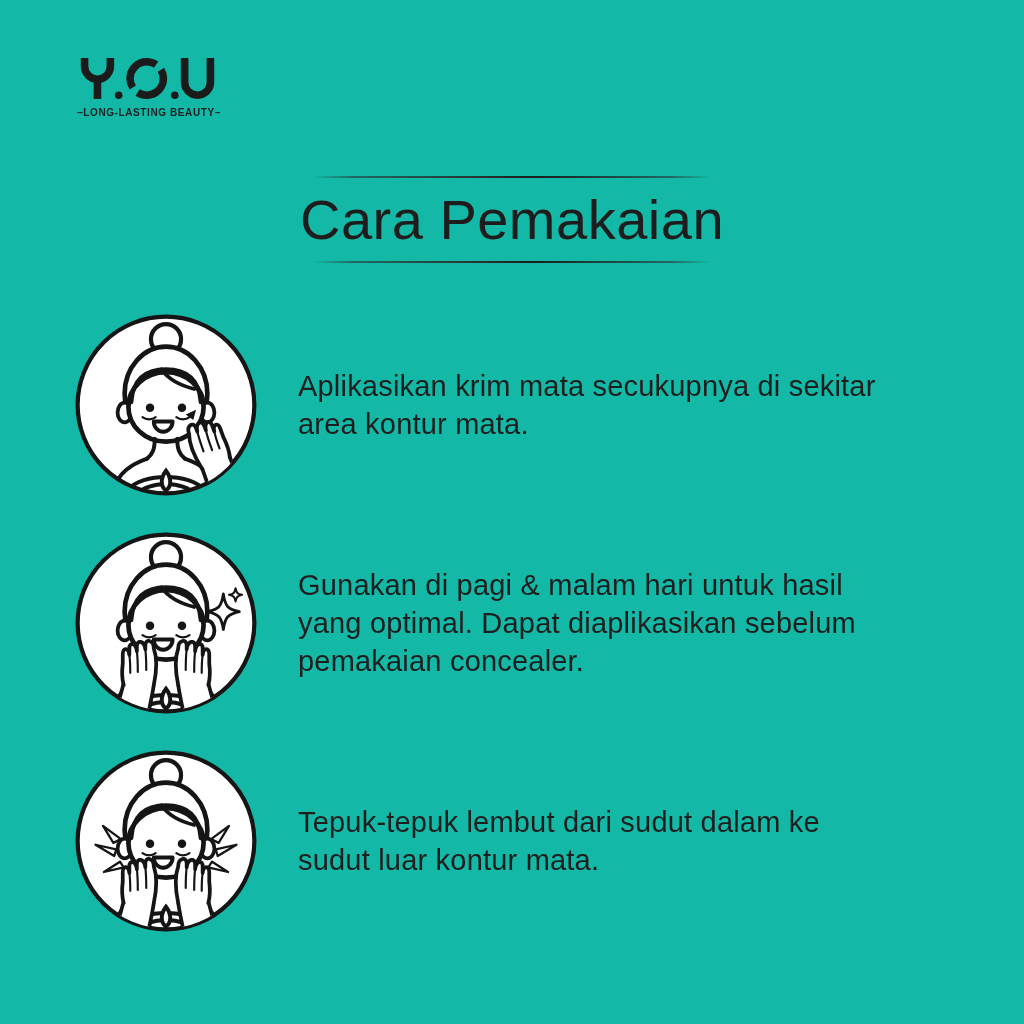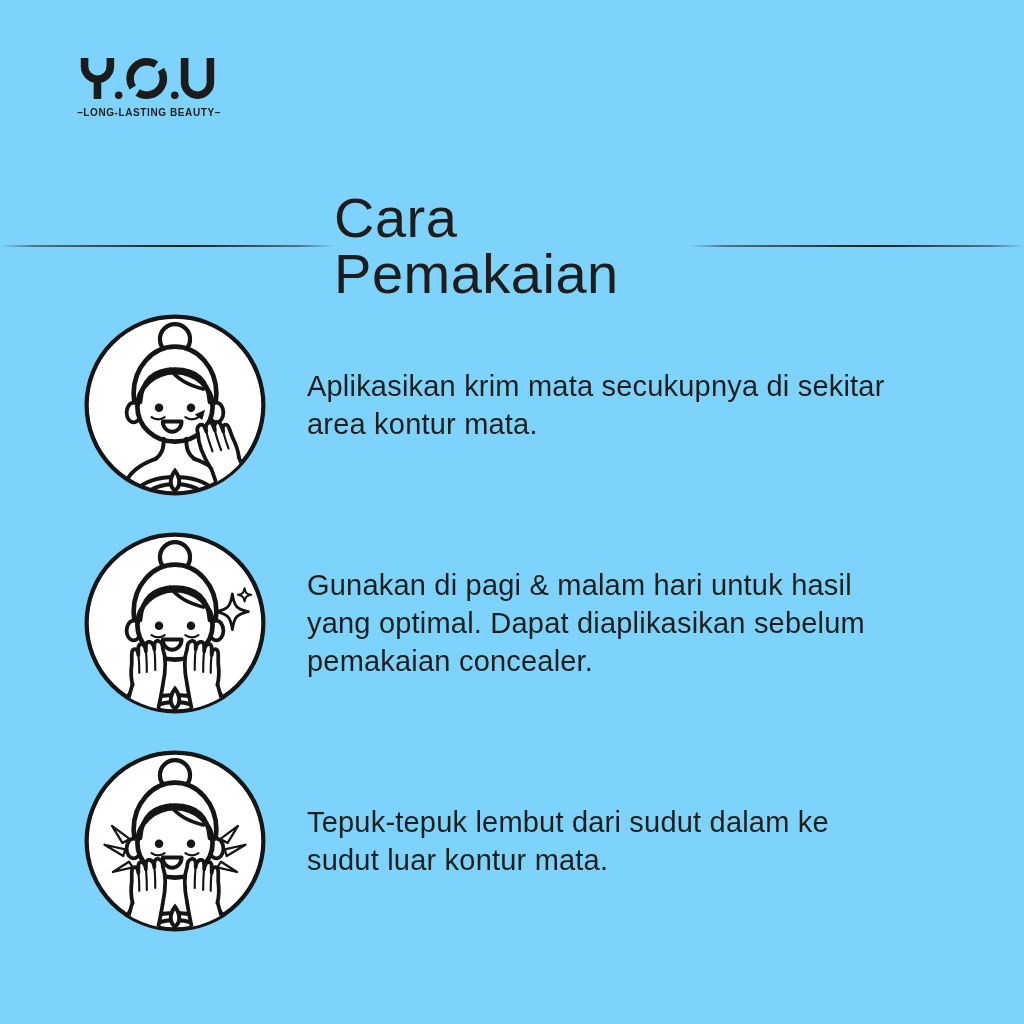--- a/index.html
+++ b/index.html
@@ -1,38 +1,38 @@
 <!DOCTYPE html>
 <html><head>
 <meta charset="utf-8">
 <style>
   * { margin:0; padding:0; box-sizing:border-box; }
   html,body { background:#ffffff; }
   body { font-family:"Liberation Sans", sans-serif; color:#1d1d1d; }
-  .canvas { position:relative; width:1024px; height:1024px; background:#7dd3fc; overflow:hidden; }
+  .canvas { position:relative; width:1024px; height:1024px; background:#14b8a6; overflow:hidden; }
 
   
   .logo { position:absolute; left:76px; top:54px; width:146px; text-align:center; }
   .logo svg { display:block; width:144px; height:49px; margin:0 auto; }
   .tagline { margin-top:4px; font-size:10px; font-weight:700; letter-spacing:0.6px;
              color:#222; white-space:nowrap; }
   .sr-only { position:absolute; width:1px; height:1px; overflow:hidden; clip:rect(0 0 0 0); }
 
   
   .title-block { position:absolute; top:176px; left:0; width:1024px;
-                 display:flex; flex-direction:row; align-items:center; }
+                 display:flex; flex-direction:column; align-items:center; }
   .rule { width:398px; height:2px;
           background:linear-gradient(90deg, rgba(0,0,0,0) 0%, rgba(40,40,40,.55) 10%,
                      #2c2c2c 45%, #1c1c1c 55%, rgba(40,40,40,.55) 90%, rgba(0,0,0,0) 100%); }
   h1 { font-size:56px; font-weight:400; letter-spacing:0.5px; line-height:1;
        color:#1d1d1d; margin:14px 0 13px; }
 
   
   .steps { position:absolute; top:311px; left:72px; width:880px; }
-  .step { display:flex; align-items:center; margin-bottom:30px;justify-content:flex-end; }
+  .step { display:flex; align-items:center; margin-bottom:30px; }
   .badge { width:188px; height:188px; flex:0 0 188px; }
   .badge svg { width:188px; height:188px; display:block; }
   .step p { margin-left:38px; width:645px; font-size:29px; line-height:38px;
             color:#1e1e1e; white-space:pre-line; letter-spacing:0.2px; }
 </style>
 </head>
 <body>
 
 <svg width="0" height="0" style="position:absolute" aria-hidden="true">
   <defs>

